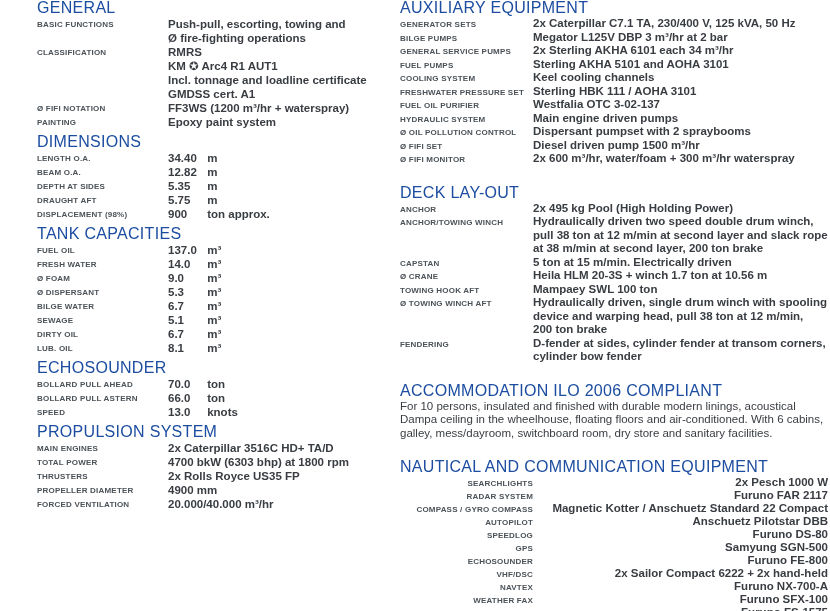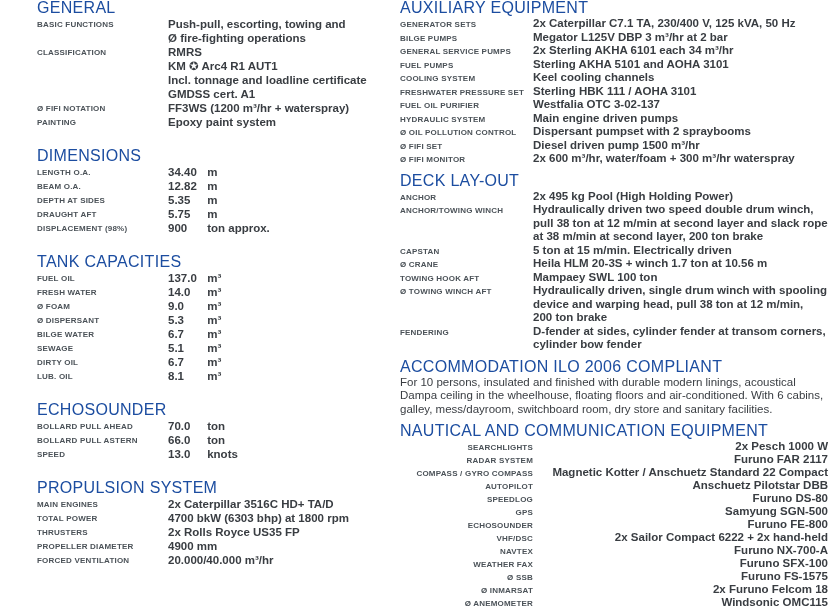--- a/index.html
+++ b/index.html
@@ -8,22 +8,22 @@
     background:#ffffff;
     font-family:"Liberation Sans","DejaVu Sans",sans-serif;
     -webkit-font-smoothing:antialiased;
   }
   .page { display:flex; padding:1px 0 0 37px; box-sizing:border-box; width:830px; }
   .col { box-sizing:border-box; }
   .col-left  { flex:0 0 363px; width:363px; }
   .col-right { flex:1; min-width:0; padding-right:2px; }
 
   .section { margin:0; }
-  .col-left  .section + .section { margin-top:20px; }
-  .col-right .section + .section { margin-top:8px; }
+  .col-left  .section + .section { margin-top:6px; }
+  .col-right .section + .section { margin-top:20px; }
 
   .section-title {
     margin:0 0 3px 0;
     font-size:16px; line-height:13px; font-weight:normal;
     letter-spacing:0.3px;
     color:var(--heading,#1c4da0);
   }
 
   .row { display:flex; align-items:flex-start;font-weight:bold; }
   .col-left  .row { min-height:14px; }

